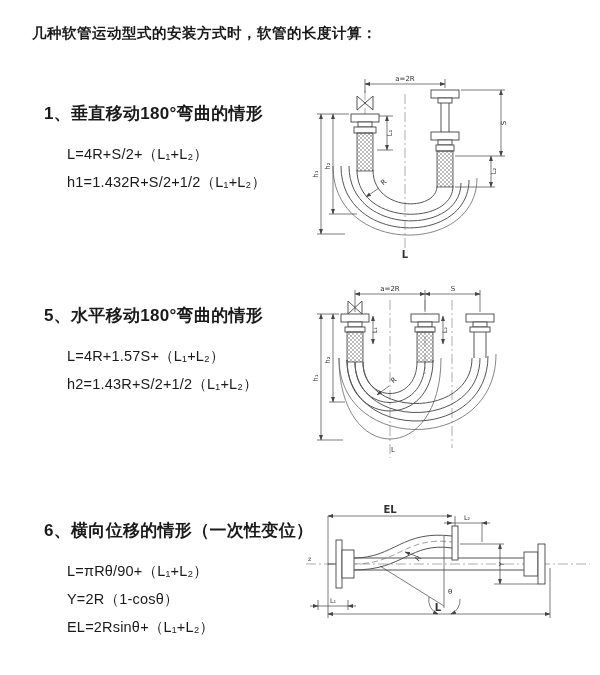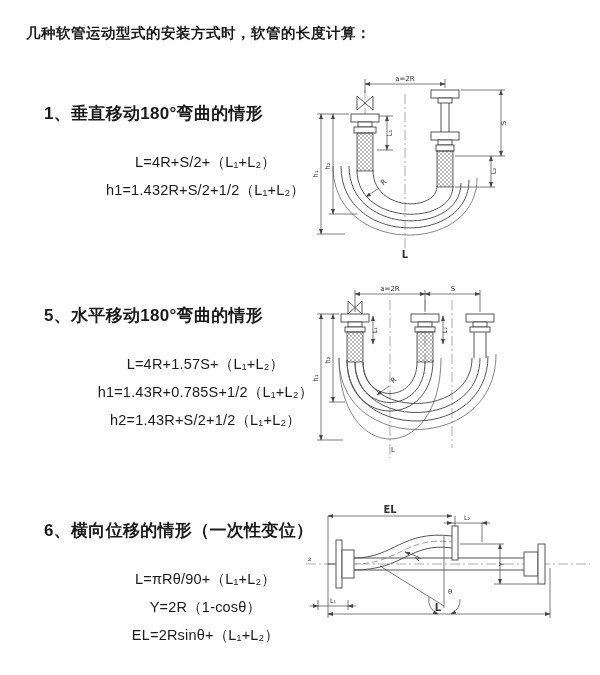--- a/index.html
+++ b/index.html
@@ -2,26 +2,26 @@
 <html><head>
 <meta charset="utf-8">
 <style>
   html,body { margin:0; padding:0; background:#fff; }
   .page {
     position:relative; width:600px; height:675px; background:#ffffff;
     font-family:"Liberation Sans","DejaVu Sans",sans-serif; color:#1a1a1a;
     overflow:hidden;
   }
   .title {
-    position:absolute; left:26px; top:24px;
+    position:absolute; left:32px; top:24px;
     font-size:14.5px; font-weight:700; letter-spacing:0.5px;
   }
   .section { position:absolute; left:44px; width:300px; }
   .sec-head { font-size:17px; font-weight:700; height:22px; letter-spacing:0.3px; }
-  .formulas { margin-top:24px; padding-left:23px;text-align:center; }
+  .formulas { margin-top:16px; padding-left:23px; }
   .formula { font-size:14.5px; font-weight:500; line-height:28.2px; white-space:nowrap; letter-spacing:0.2px; }
   svg.diag { position:absolute; }
   svg.diag line, svg.diag path.ln { stroke:#555; stroke-width:1; fill:none; }
   svg.diag .dim line, svg.diag .dim path { stroke:#444; stroke-width:0.7; fill:none; }
   svg.diag .ext { stroke:#555; stroke-width:0.6; }
   svg.diag .chain { stroke:#777; stroke-width:0.6; stroke-dasharray:10 3 2 3; fill:none; }
   svg.diag .hose { stroke:#555; stroke-width:1; fill:none; }
   svg.diag .hose2 { stroke:#666; stroke-width:0.8; fill:none; }
   svg.diag rect.fit { fill:#fff; stroke:#444; stroke-width:0.9; }
   svg.diag rect.braid { fill:url(#braid); stroke:#444; stroke-width:0.8; }
@@ -133,21 +133,20 @@
       <line x1="74" y1="122" x2="61" y2="131" marker-end="url(#ar)"></line>
       <text class="lbl" x="80" y="118" transform="rotate(-40 80 118)" text-anchor="middle">R</text>
     </g>
     <text class="lbl-big" x="100" y="192" text-anchor="middle">L</text>
   </svg>
 
   <div class="section" style="top:304px">
     <div class="sec-head">5、水平移动180°弯曲的情形</div>
     <div class="formulas">
       <div class="formula">L=4R+1.57S+（L₁+L₂）</div>
-      <div class="formula">h1=1.43R+0.785S+1/2（L₁+L₂）</div>
       <div class="formula">h2=1.43R+S/2+1/2（L₁+L₂）</div>
     </div>
   </div>
 
   <svg class="diag" width="280" height="182" viewBox="0 0 280 182" style="left:305px; top:282px">
 
     <g class="dim">
       <line class="ext" x1="50" y1="8" x2="50" y2="30"></line>
       <line class="ext" x1="120" y1="8" x2="120" y2="30"></line>
       <line class="ext" x1="175" y1="8" x2="175" y2="30"></line>

